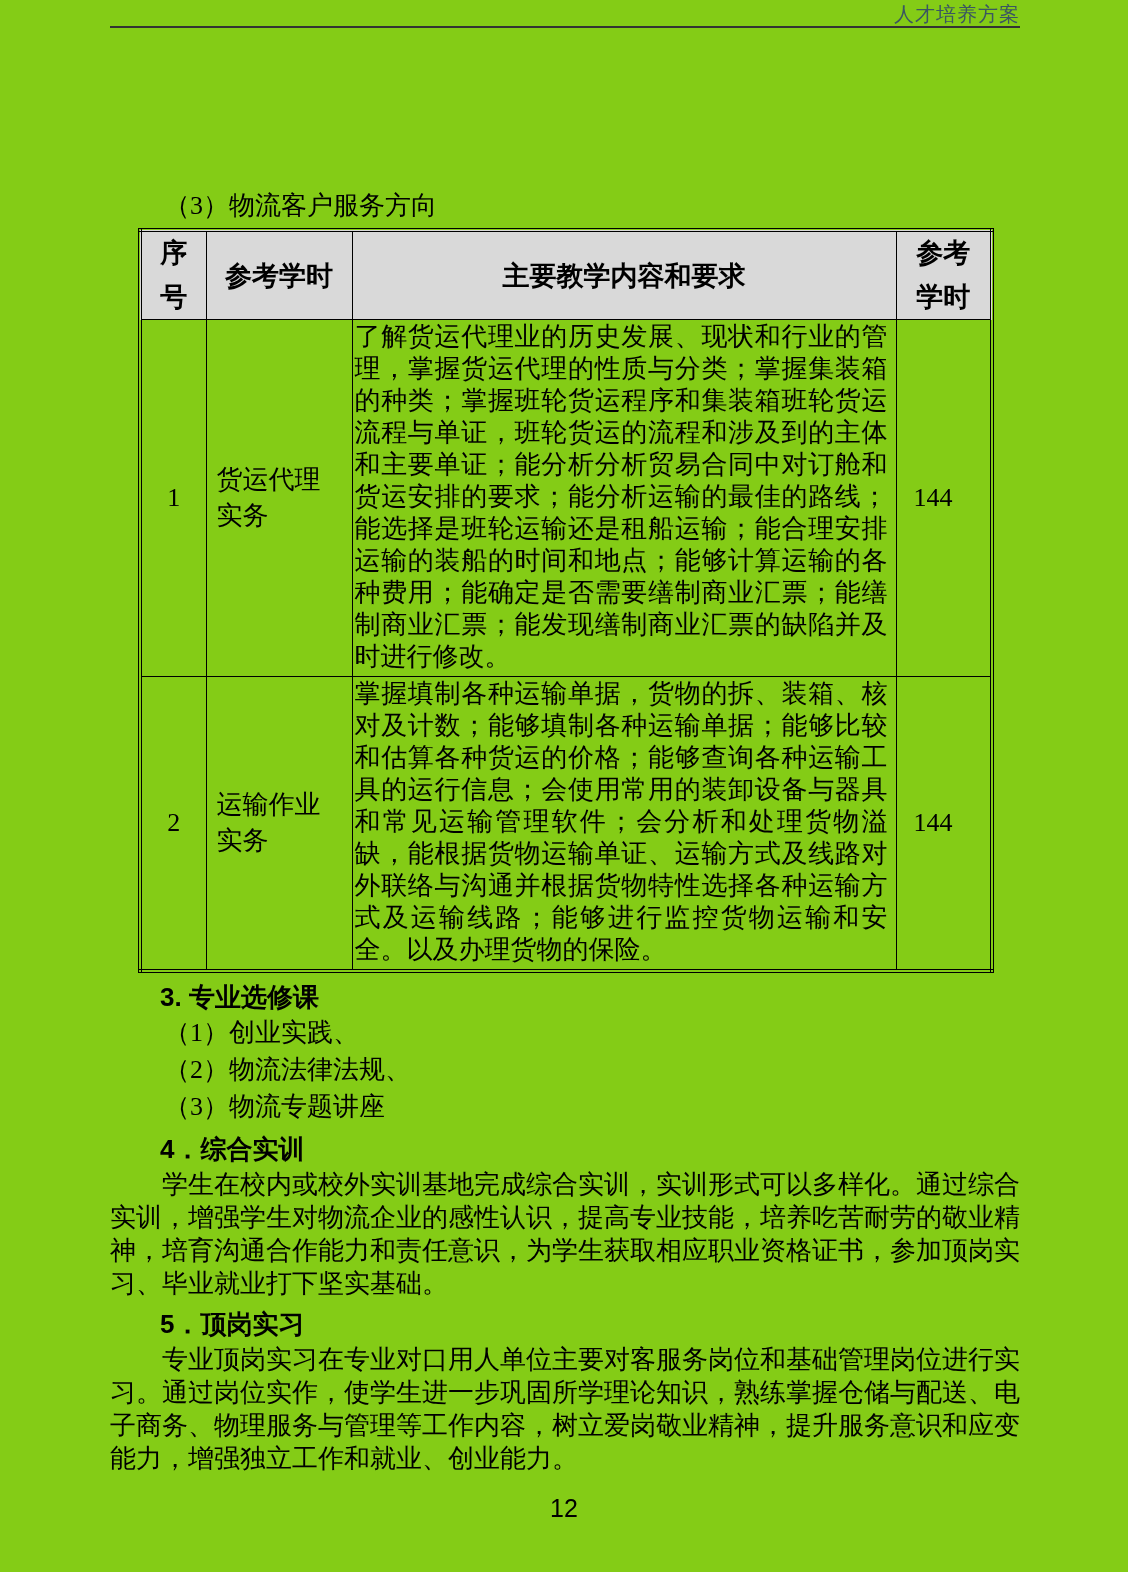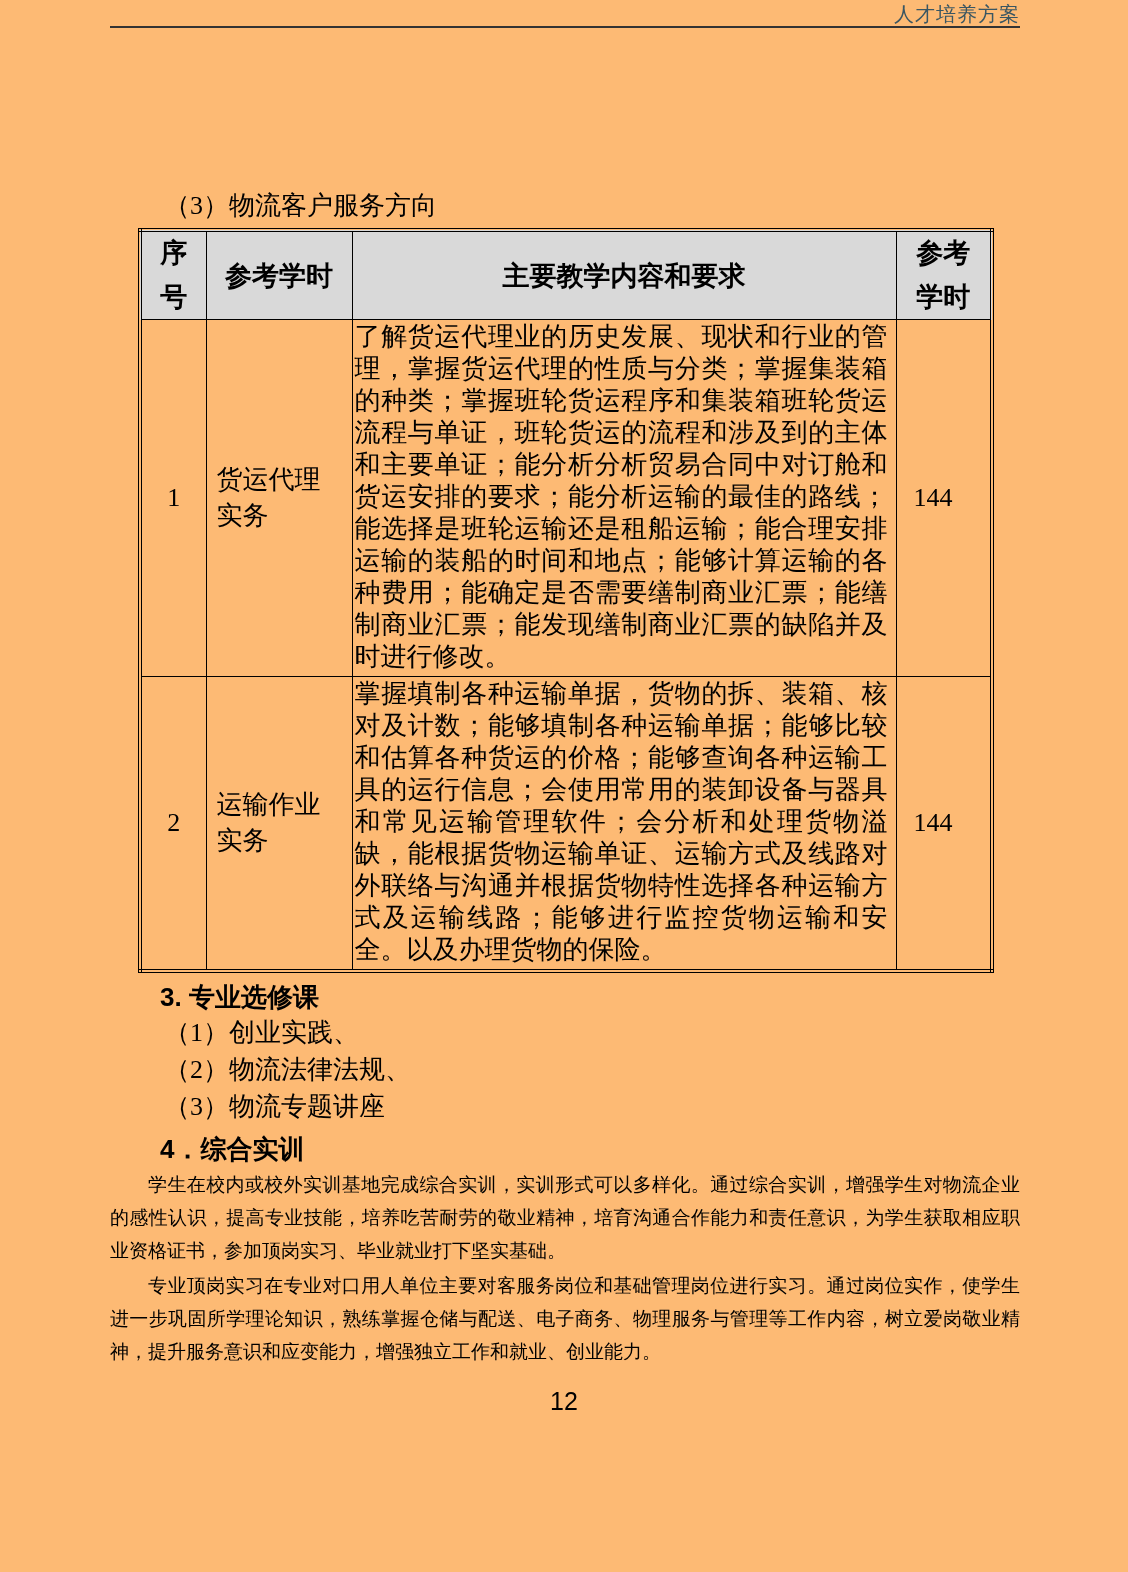--- a/index.html
+++ b/index.html
@@ -2,21 +2,21 @@
 <html><head>
 <meta charset="utf-8">
 <style>
   * { margin: 0; padding: 0; box-sizing: border-box; }
   html, body { background: #ffffff; }
   .page {
     position: relative;
     width: 1128px;
     height: 1572px;
     margin: 0 auto;
-    background: #fdba74;
+    background: #84cc16;
     color: #000000;
     font-family: "Liberation Serif", "DejaVu Serif", serif;
     overflow: hidden;
   }
   
   .doc-header {
     margin: 0 108px 0 110px;
     padding-top: 3px;
     border-bottom: 2px solid #333333;
     text-align: right;
@@ -107,21 +107,21 @@
     line-height: 34px;
     padding-left: 50px;
     margin-top: 7px;
   }
   .list-item {
     font-size: 26px;
     line-height: 37px;
     padding-left: 54px;
   }
   .para {
-    font-size: 19px;
+    font-size: 26px;
     line-height: 33px;
     text-align: justify;
     text-indent: 2em;
     margin-top: 2px;
   }
   
   .page-footer {
     margin-top: 18px;
     text-align: center;
   }
@@ -187,20 +187,21 @@
     <p class="heading">3. 专业选修课</p>
 
     <p class="list-item">（1）创业实践、</p>
     <p class="list-item">（2）物流法律法规、</p>
     <p class="list-item">（3）物流专题讲座</p>
 
     <p class="heading">4．综合实训</p>
 
     <p class="para">学生在校内或校外实训基地完成综合实训，实训形式可以多样化。通过综合实训，增强学生对物流企业的感性认识，提高专业技能，培养吃苦耐劳的敬业精神，培育沟通合作能力和责任意识，为学生获取相应职业资格证书，参加顶岗实习、毕业就业打下坚实基础。</p>
 
+    <p class="heading">5．顶岗实习</p>
 
     <p class="para">专业顶岗实习在专业对口用人单位主要对客服务岗位和基础管理岗位进行实习。通过岗位实作，使学生进一步巩固所学理论知识，熟练掌握仓储与配送、电子商务、物理服务与管理等工作内容，树立爱岗敬业精神，提升服务意识和应变能力，增强独立工作和就业、创业能力。</p>
 
   </div>
 
   <div class="page-footer">
     <span class="page-number">12</span>
   </div>
 
 </div>

